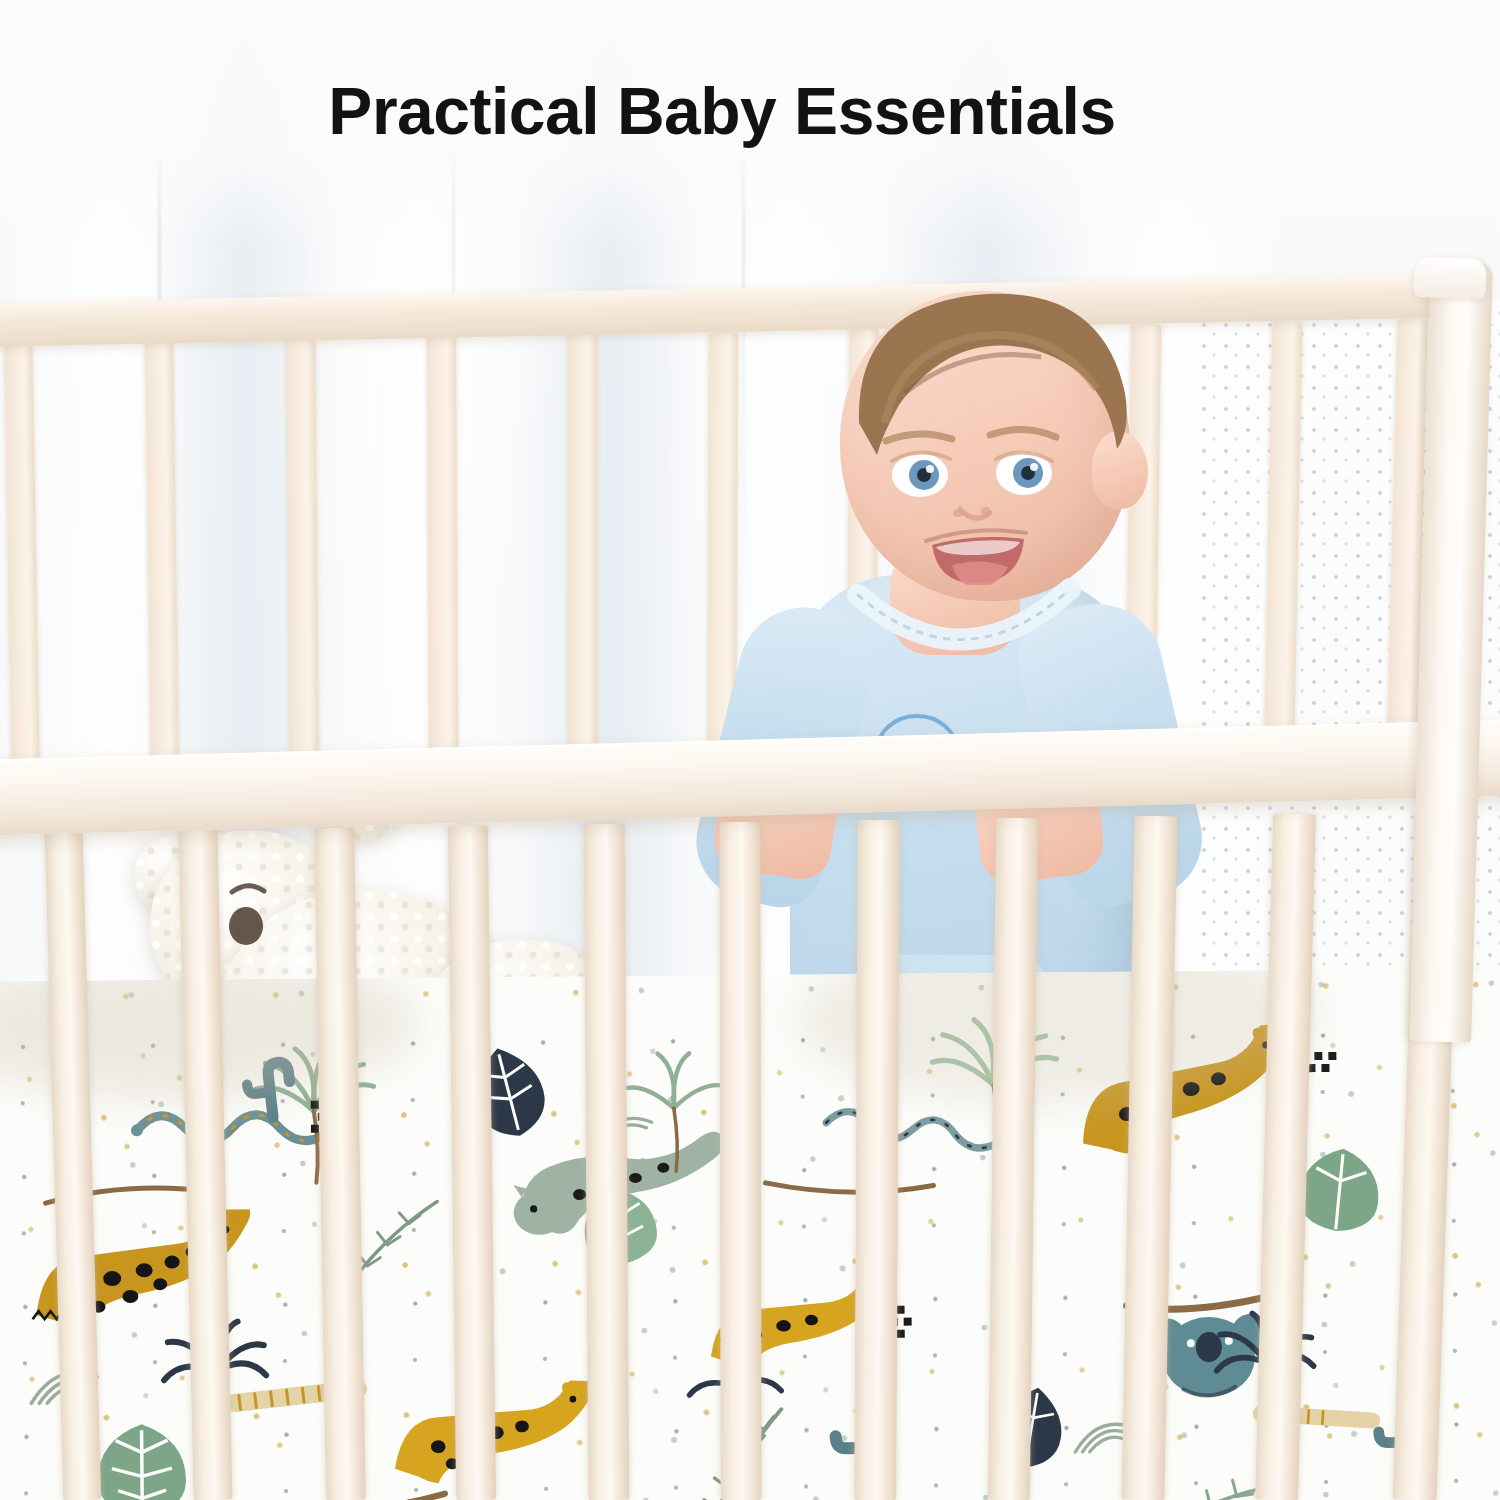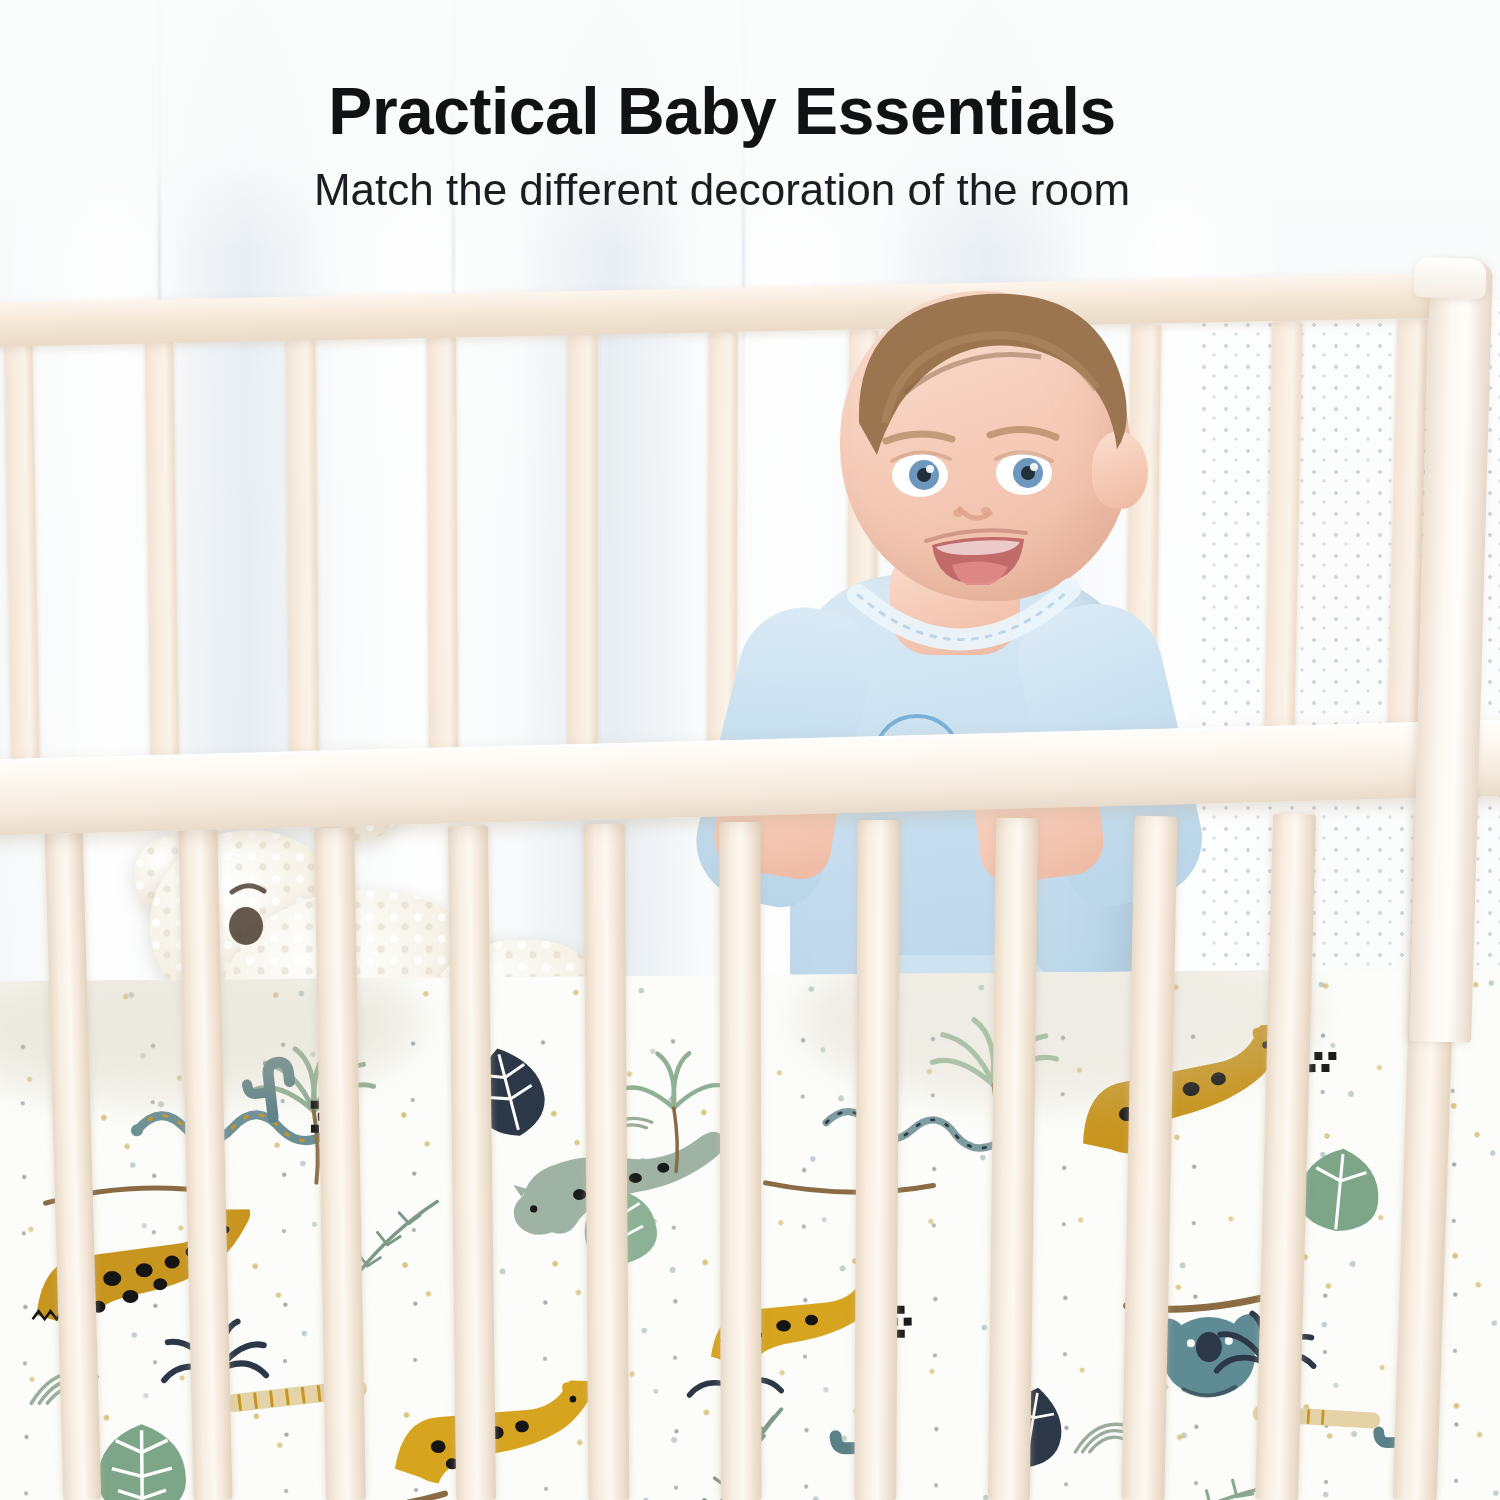--- a/index.html
+++ b/index.html
@@ -743,16 +743,15 @@
   </div>
 
   <div style="position:absolute;inset:0;z-index:52;pointer-events:none;">
     <div class="post-right"></div>
     <div class="post-cap"></div>
   </div>
 
   <div class="header-scrim"></div>
   <div class="header">
     <h1 class="title">Practical Baby Essentials</h1>
-    <p class="subtitle">Match the different decoration of the room</p>
   </div>
 
 </div>
 
 </body></html>

